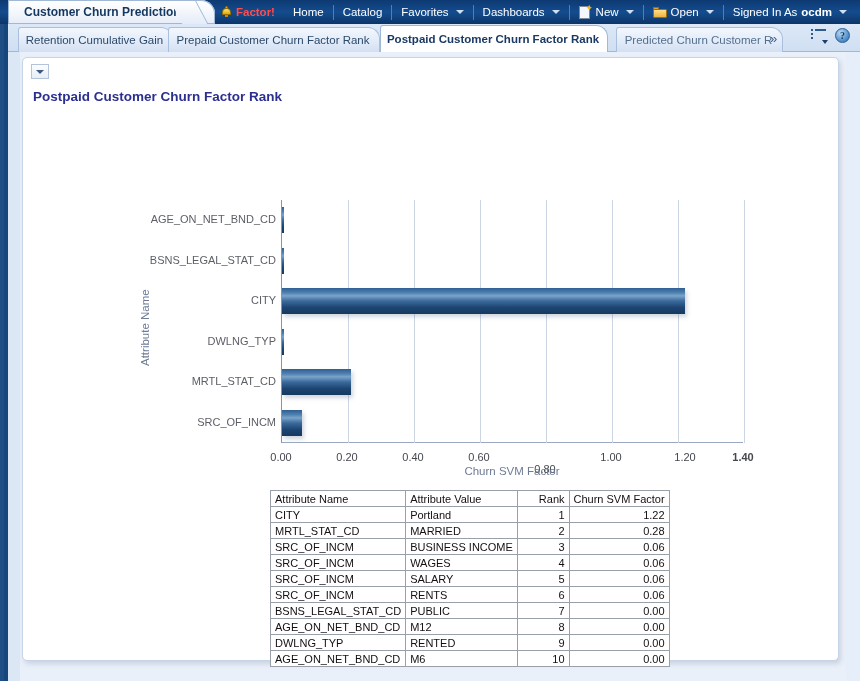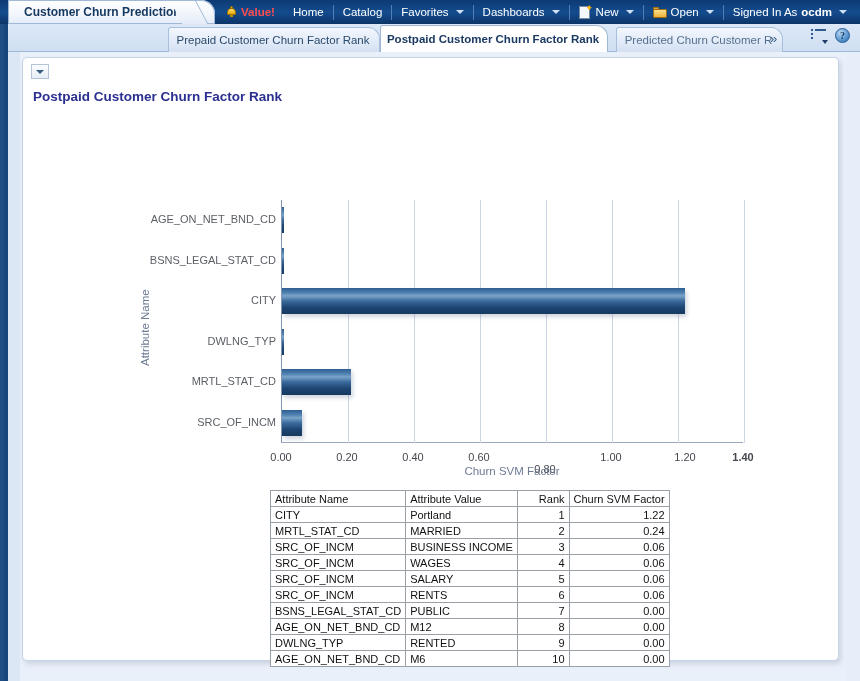--- a/index.html
+++ b/index.html
@@ -281,21 +281,21 @@
 
   <div class="topbar">
     <div class="topbar-inner">
 
       <div class="tb-item">
         <span class="ico-bell">
           <span class="stem"></span>
             <span class="body"></span>
             <span class="clap"></span>
         </span>
-        <span class="tb-alerts">Value!</span>
+        <span class="tb-alerts">Factor!</span>
       </div>
 
       <div class="tb-item">
         <span>Home</span>
       </div>
       <div class="tb-sep"></div>
 
       <div class="tb-item">
         <span>Catalog</span>
       </div>
@@ -341,20 +341,23 @@
 
     </div>
 
     <div class="dashtab">
       <span>Customer Churn Prediction</span>
     </div>
     <div class="dashtab-skew"></div>
   </div>
 
   <div class="tabstrip">
+    <div class="ptab" style="left:10px;  width:155px;">
+      <span>Retention Cumulative Gain</span>
+    </div>
     <div class="ptab" style="left:160px; width:212px;">
       <span>Prepaid Customer Churn Factor Rank</span>
     </div>
     <div class="ptab active" style="left:372px; width:228px;">
       <span>Postpaid Customer Churn Factor Rank</span>
     </div>
     <div class="ptab inactive-last" style="left:608px; width:167px;">
       <span>Predicted Churn Customer R</span>
     </div>
     <div class="chev-more" style="position:absolute;left:762px;top:7px;">»</div>
@@ -449,21 +452,21 @@
           <tr>
             <td class="col-attr">CITY</td>
             <td class="col-val">Portland</td>
             <td class="col-rank num">1</td>
             <td class="col-svm num">1.22</td>
           </tr>
           <tr>
             <td class="col-attr">MRTL_STAT_CD</td>
             <td class="col-val">MARRIED</td>
             <td class="col-rank num">2</td>
-            <td class="col-svm num">0.24</td>
+            <td class="col-svm num">0.28</td>
           </tr>
           <tr>
             <td class="col-attr">SRC_OF_INCM</td>
             <td class="col-val">BUSINESS INCOME</td>
             <td class="col-rank num">3</td>
             <td class="col-svm num">0.06</td>
           </tr>
           <tr>
             <td class="col-attr">SRC_OF_INCM</td>
             <td class="col-val">WAGES</td>

